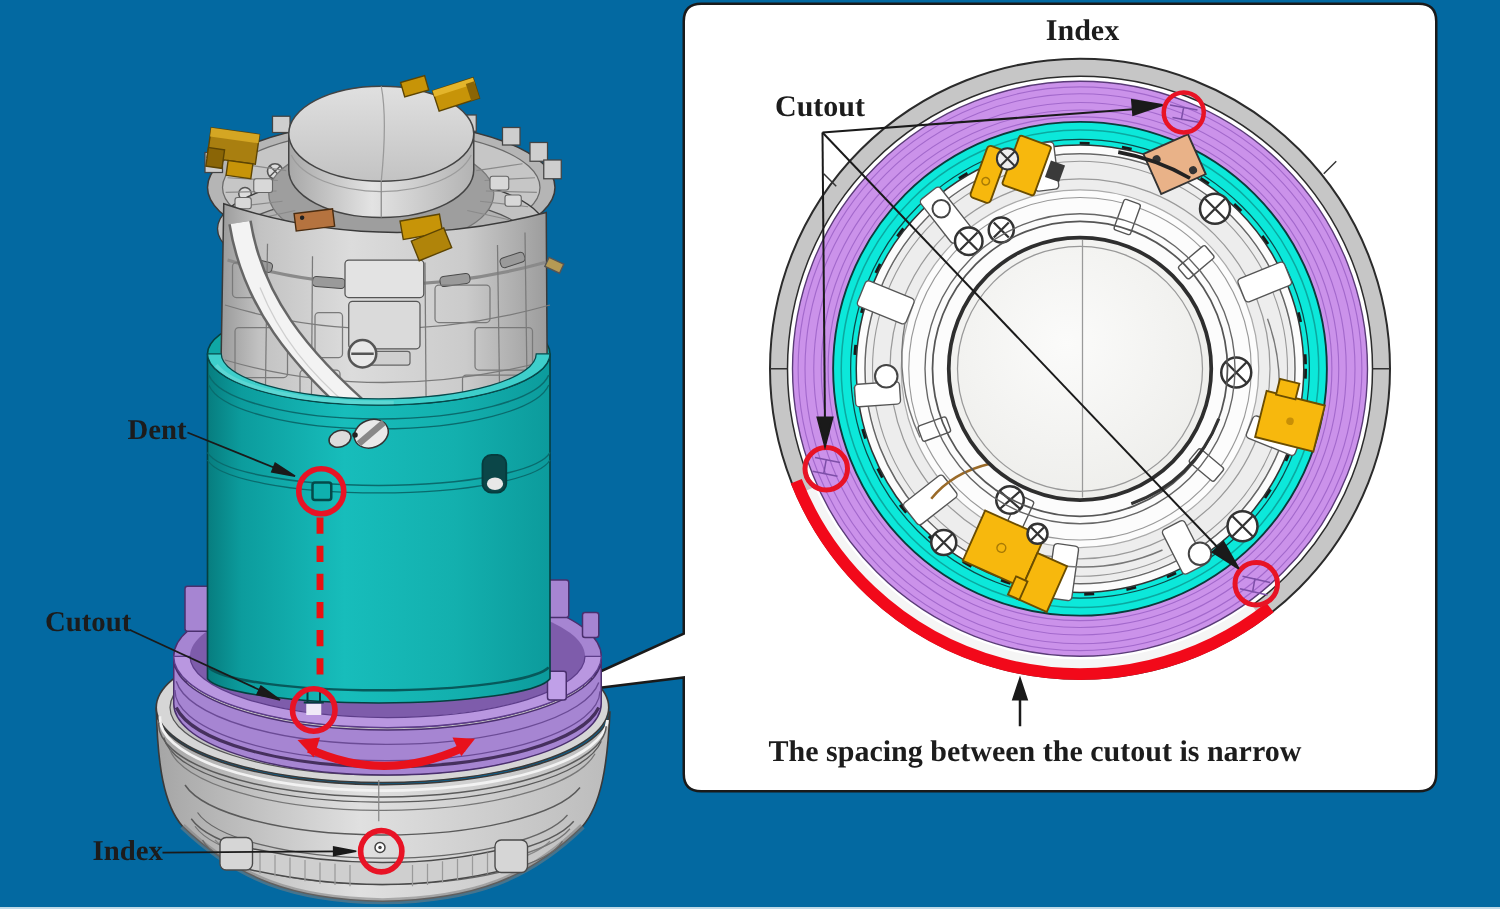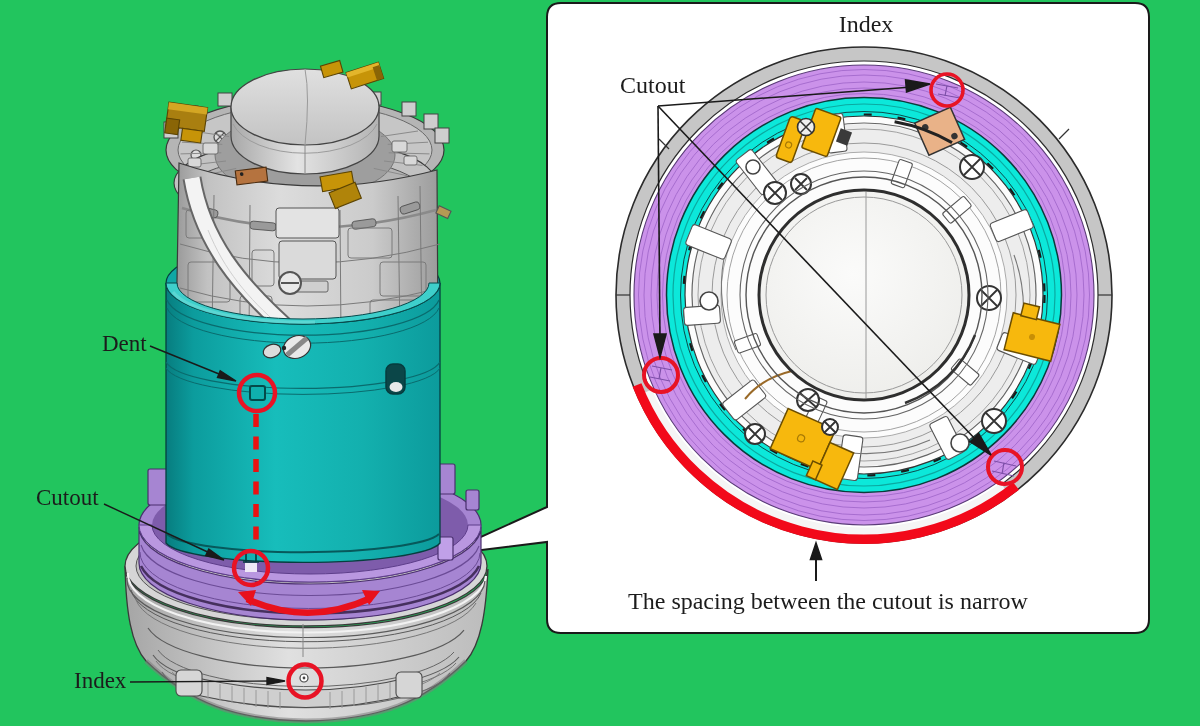--- a/index.html
+++ b/index.html
@@ -1,16 +1,16 @@
 <!DOCTYPE html>
 <html><head>
 <meta charset="utf-8">
 <style>
   html,body{margin:0;padding:0;background:#fff;}
-  #stage{position:relative;width:1200px;height:726px;background:#22c55e;overflow:hidden;}
+  #stage{position:relative;width:1200px;height:726px;background:#0369a1;overflow:hidden;font-weight:bold;}
   svg{display:block;}
   text{font-family:"Liberation Serif", serif;fill:#1c1c1c;}
 </style>
 </head>
 <body>
 <div id="stage">
 <svg width="1200" height="727" viewBox="0 0 1200 727">
 <defs>
   <linearGradient id="tealGrad" x1="0" y1="0" x2="1" y2="0">
     <stop offset="0" stop-color="#077d7f"></stop>

